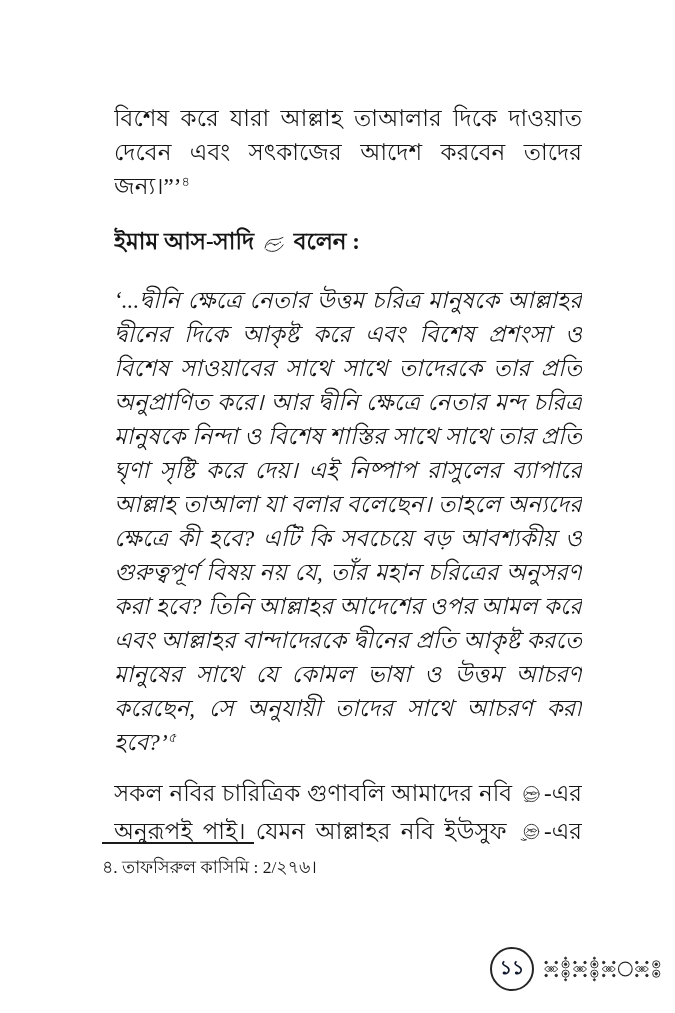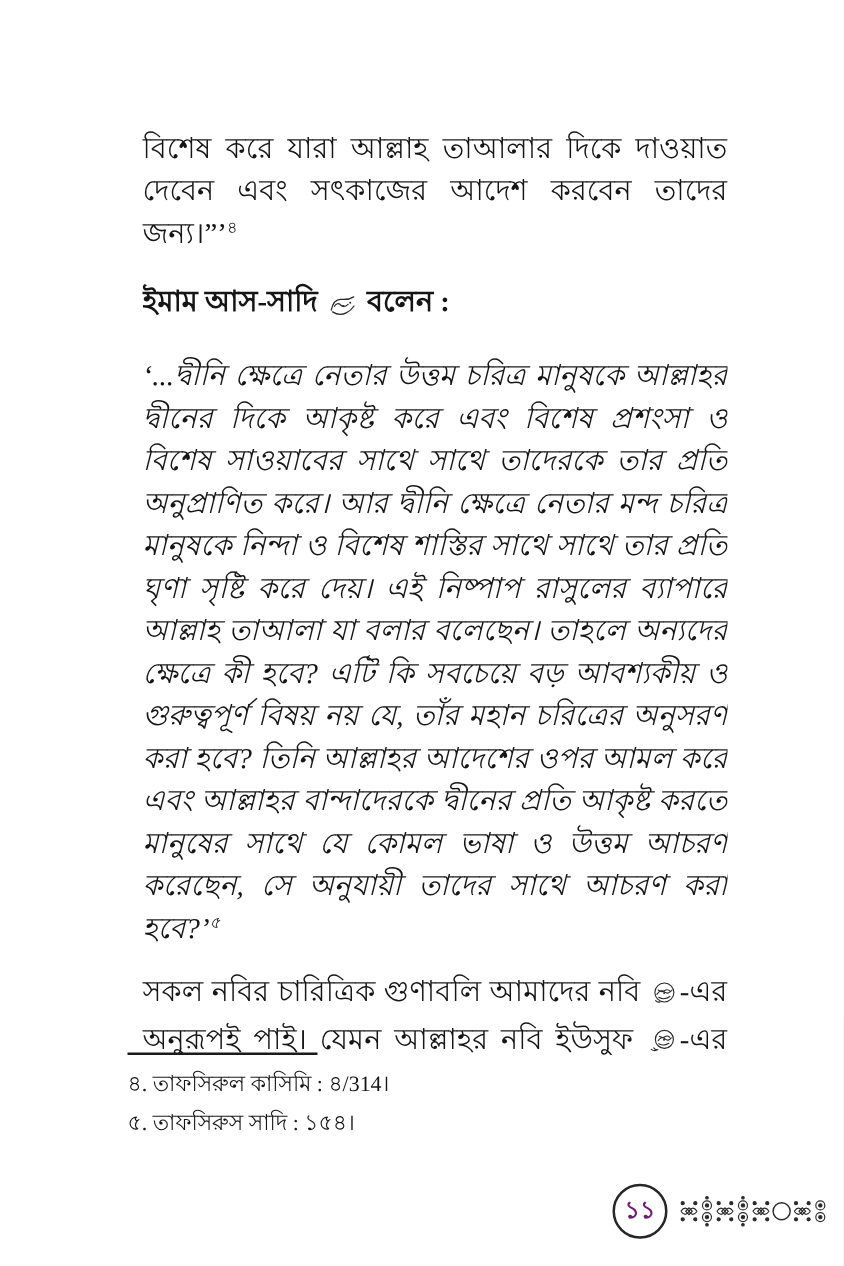--- a/index.html
+++ b/index.html
@@ -69,21 +69,21 @@
     align-items:center;
     gap:10px;
   }
   .pagenum-circle{
     width:44px;height:44px;
     border:2.5px solid #262626;
     border-radius:50%;
     display:flex;align-items:center;justify-content:center;
     font-size:19px;
     font-weight:600;
-    color:#701a75;
+    color:#0f172a;
     box-sizing:border-box;
   }
   .ornament svg{display:block;}
 </style>
 </head>
 <body>
 
 <div class="page">
 
   <main class="content">
@@ -119,22 +119,21 @@
               <path d="M8 13 q4 2.2 8 -0.4"></path>
               <path d="M2 17.5 q2.5 2 5.5 0.2 q-2.5 0.4 -3.5 -1.4"></path>
               <circle cx="12.2" cy="9.8" r="0.8" fill="#2a2a2a" stroke="none"></circle>
             </g>
           </svg></span><span>-এর ভাইদের ব্যাপারে তাঁর অবস্থান দেখতে পাই, যখন তারা নিজেদের অপরাধের স্বীকারোক্তি দিয়ে বলেছিল :</span></p>
 
   </main>
 
   <section class="footnotes">
     <hr class="fn-rule">
-    <div class="fn-row"><span>৪. </span><span>তাফসিরুল কাসিমি : ৪/314।</span></div>
-    <div class="fn-row"><span>৫. </span><span>তাফসিরুস সাদি : ১৫৪।</span></div>
+    <div class="fn-row"><span>৪. </span><span>তাফসিরুল কাসিমি : 2/২৭৬।</span></div>
   </section>
 
   <footer class="pagefooter">
     <div class="pagenum-circle">
         <span>১১</span>
       </div>
     <div class="ornament">
       <svg width="118" height="38" viewBox="0 0 164 40">
         <g fill="none" stroke="#2b2b2b" stroke-width="1.3">
 

